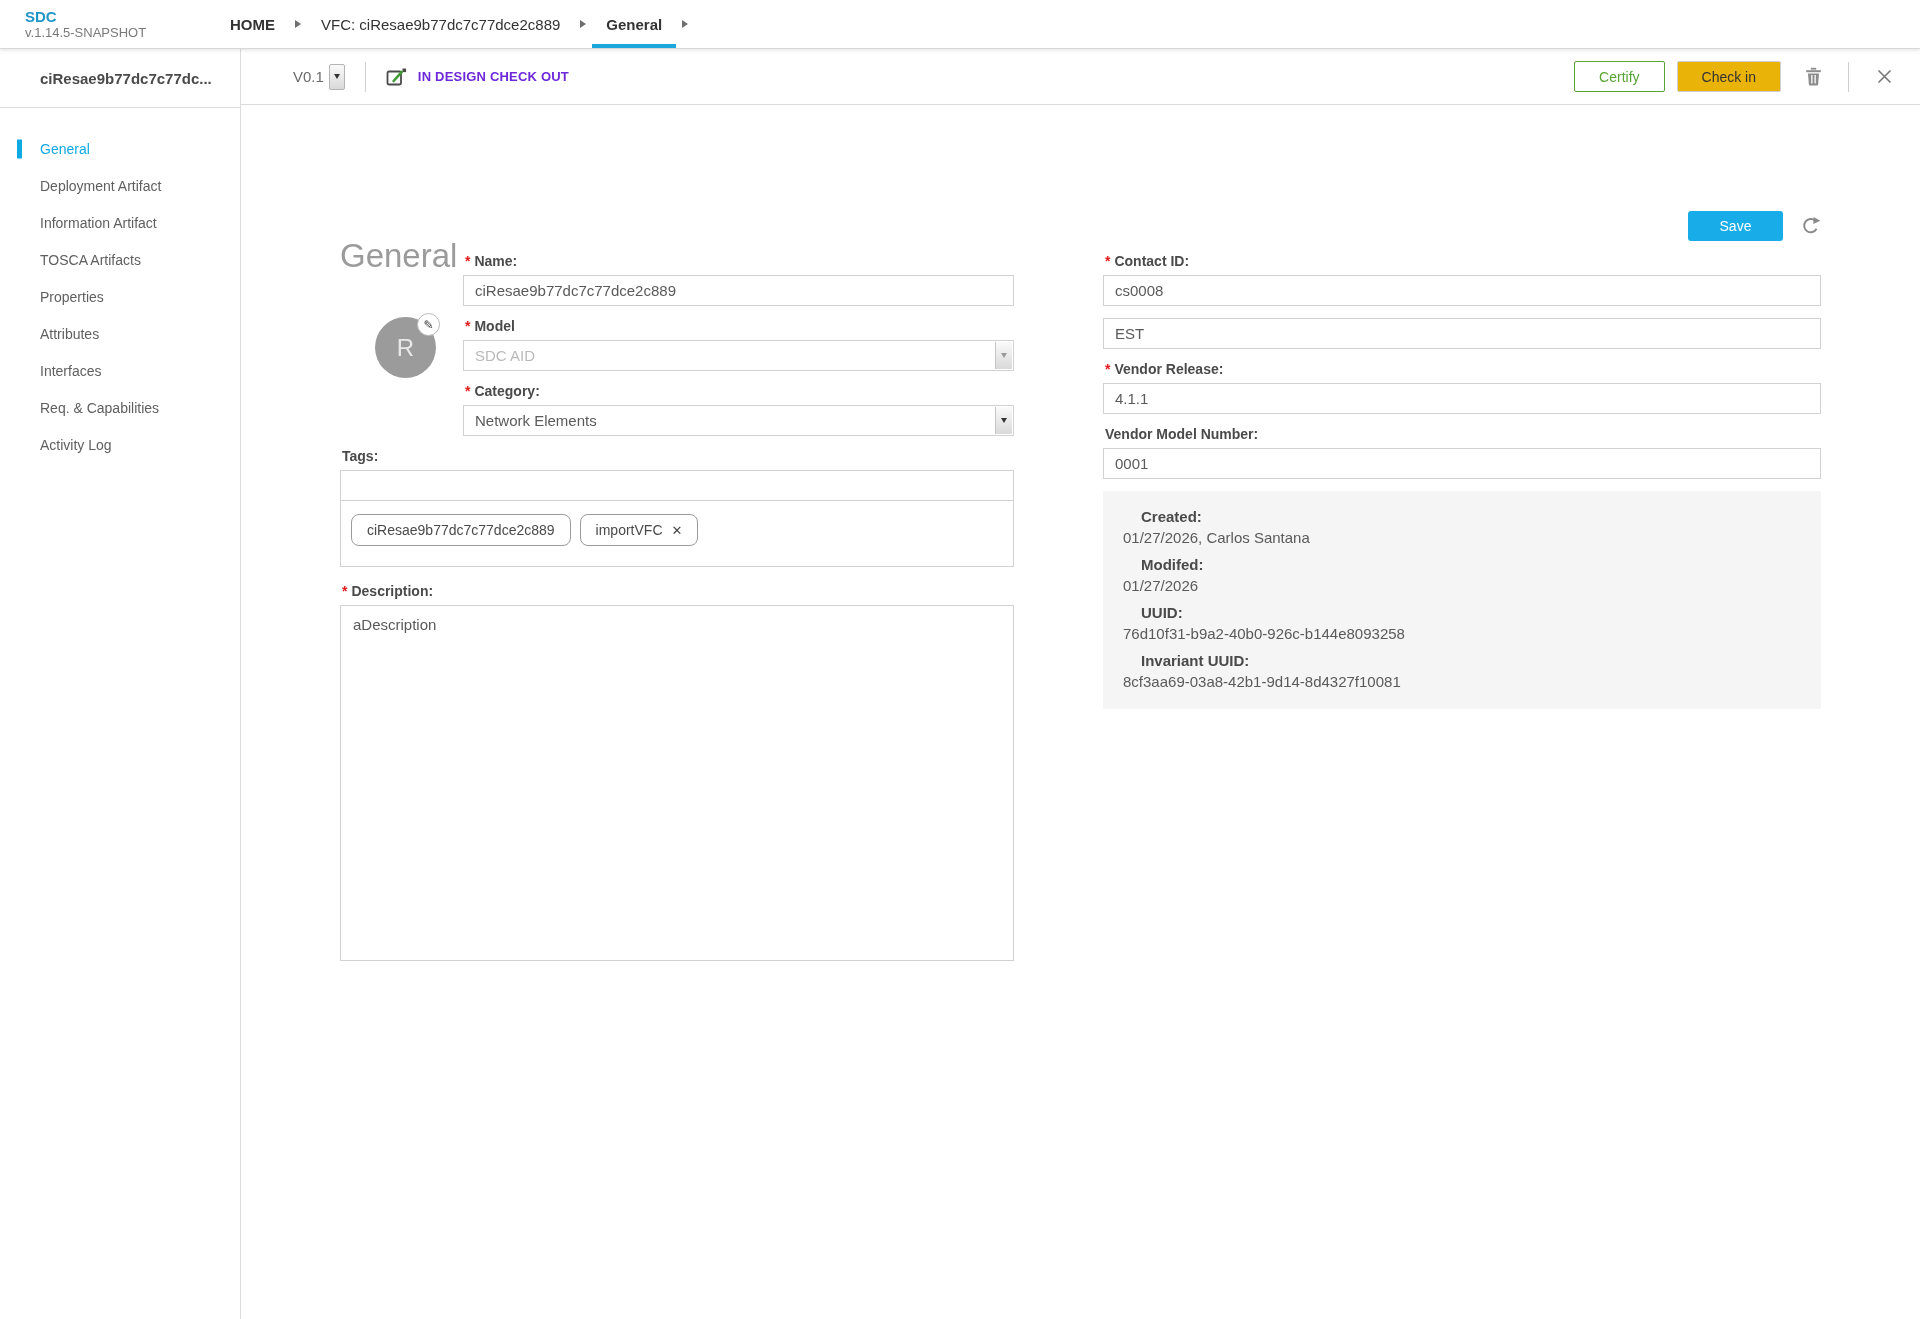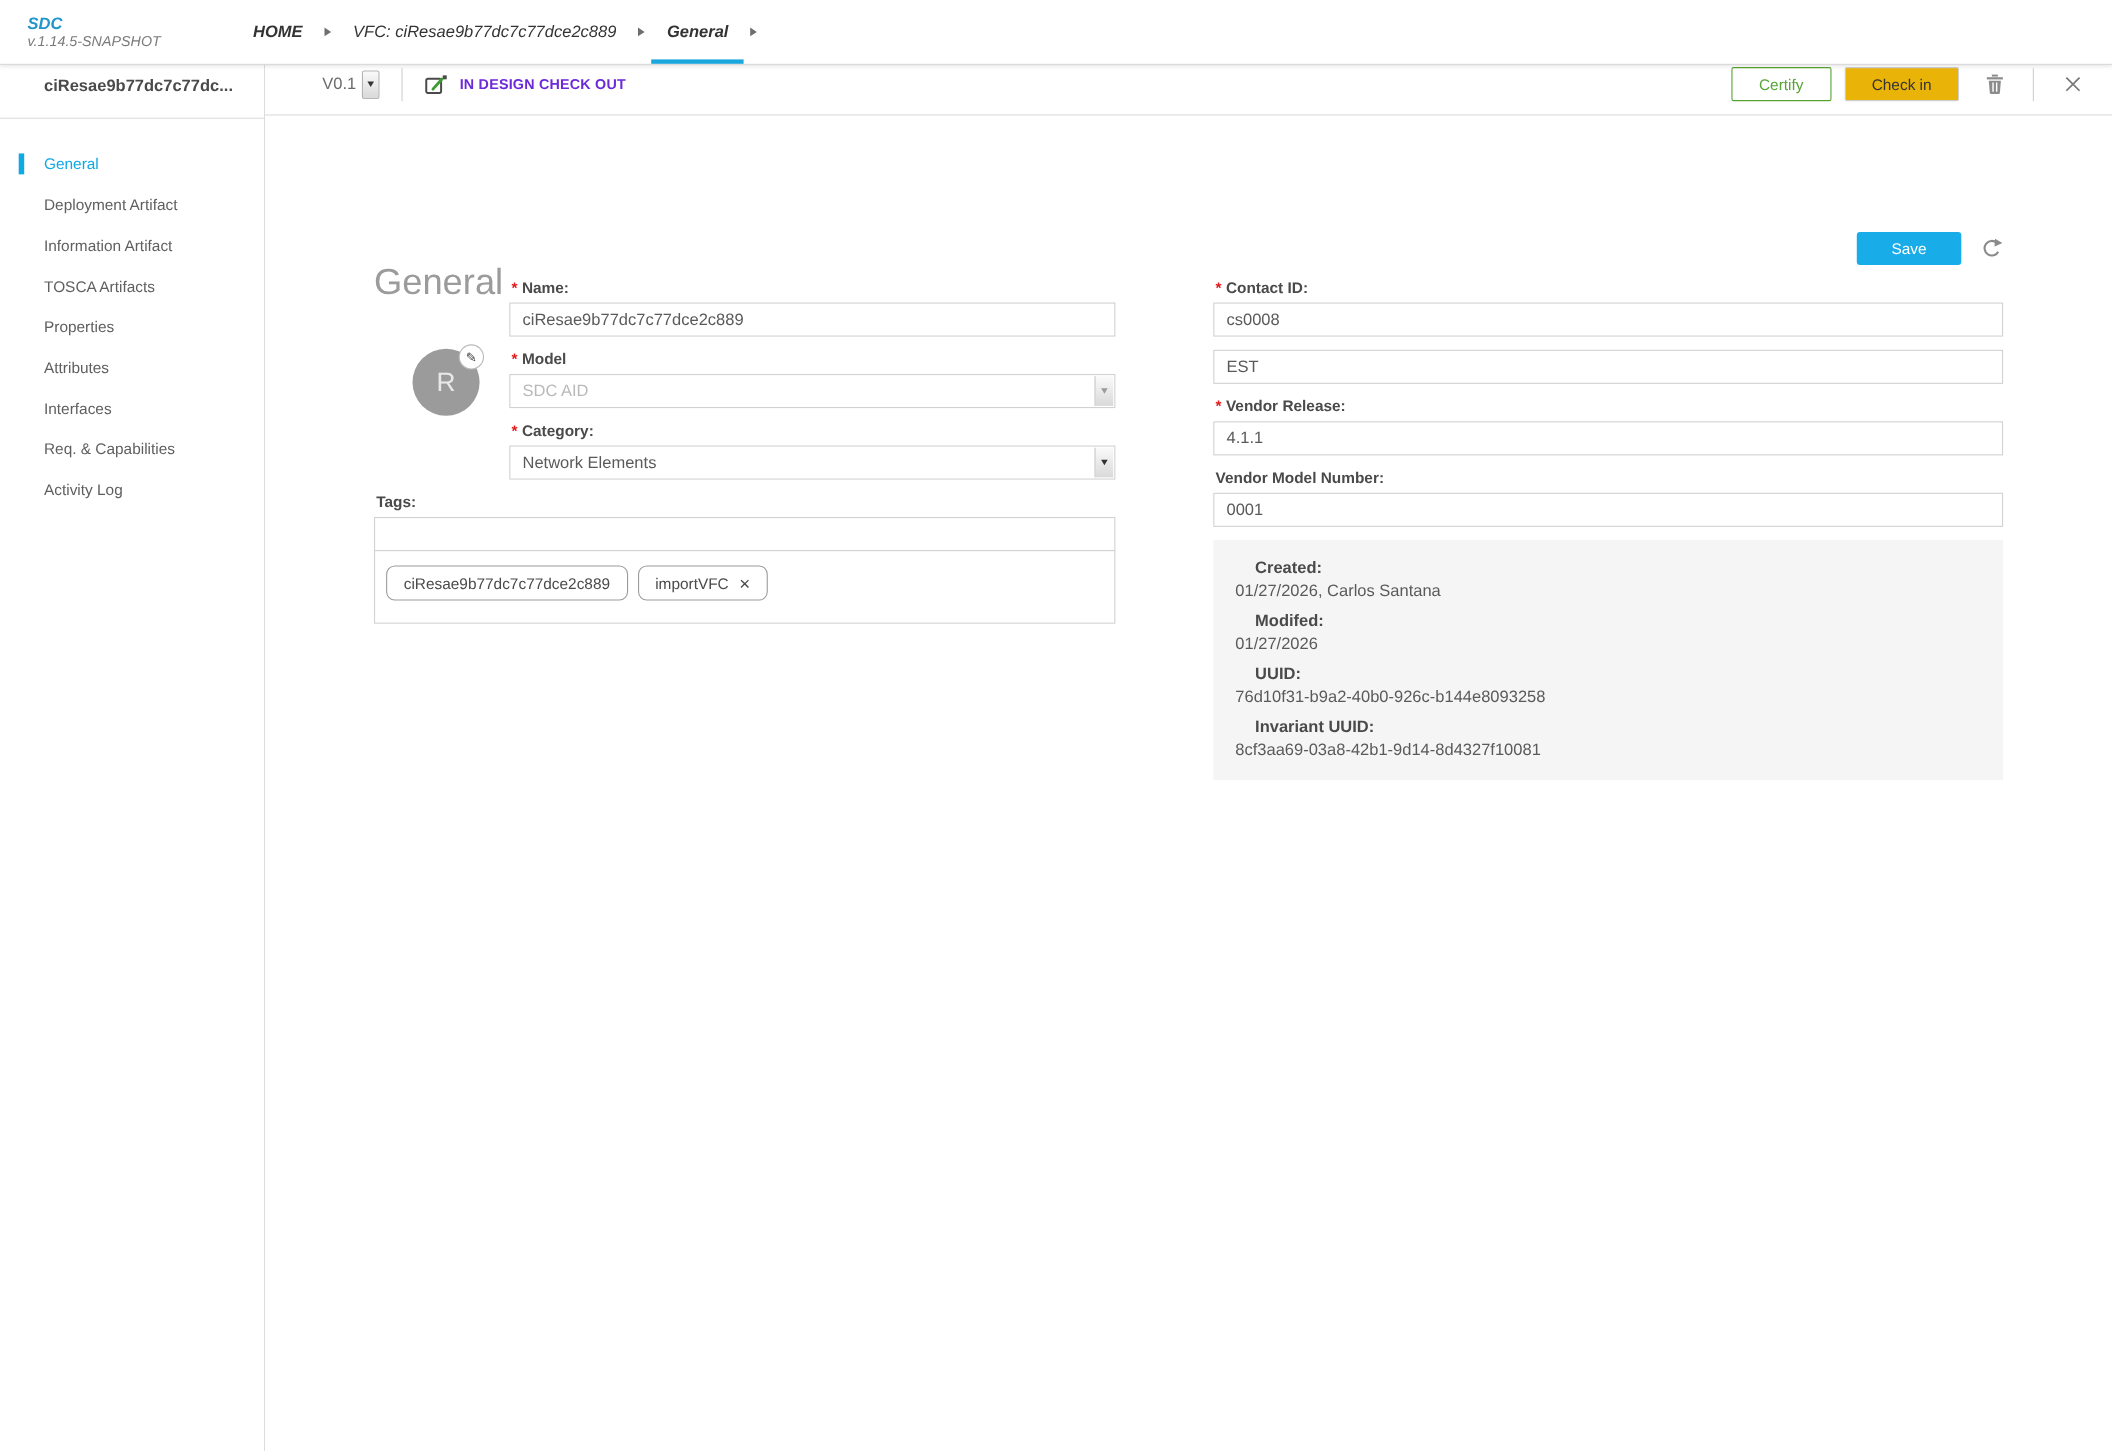--- a/index.html
+++ b/index.html
@@ -1,22 +1,22 @@
 <!DOCTYPE html>
 <html><head>
 <meta charset="utf-8">
 <style>
   * { margin:0; padding:0; box-sizing:border-box; }
   html,body { width:1920px; height:1319px; background:#fff; font-family:"Liberation Sans", sans-serif; }
   .page { position:relative; width:1920px; height:1319px; overflow:hidden; background:#fff; }
 
   
-  .topbar { position:absolute; top:0; left:0; right:0; height:59px; background:#fff;
+  .topbar { position:absolute; top:0; left:0; right:0; height:49px; background:#fff;
             border-bottom:1px solid #d8d8d8; box-shadow:0 1px 4px rgba(0,0,0,.12);
-            display:flex; align-items:stretch; padding-left:25px; z-index:5;font-style:italic; }
+            display:flex; align-items:stretch; padding-left:25px; z-index:5; }
   .logo { width:163px; display:flex; flex-direction:column; justify-content:center; cursor:pointer; }
   .logo-name { color:#2196c8; font-size:15px; font-weight:700; line-height:16px; }
   .logo-ver  { color:#7a7a7a; font-size:13px; line-height:15px; }
   .crumbs { display:flex; align-items:stretch; margin-left:28px; }
   .crumb { position:relative; display:flex; align-items:center; padding:0 14px; font-size:15px; color:#333;
            cursor:pointer; white-space:nowrap; }
   .crumb.bold { font-weight:700; }
   .crumb.active::after { content:""; position:absolute; left:0; right:0; bottom:0; height:4px; background:#1ba6dc; }
   .chev { align-self:center; width:0; height:0; border-left:6px solid #6e6e6e;
           border-top:4px solid transparent; border-bottom:4px solid transparent; margin:0 6px; }
@@ -255,20 +255,24 @@
               <span class="chip">
                 <span>ciResae9b77dc7c77dce2c889</span>
               </span>
               <span class="chip">
                 <span>importVFC</span>
                 <span class="chip-x">✕</span>
               </span>
             </div>
           </div>
 
+          <div class="field">
+            <label class="lbl"><span class="req">*</span><span>Description:</span></label>
+            <textarea class="desc" style="">aDescription</textarea>
+          </div>
         </div>
 
         <div class="col-right">
 
           <div class="field">
             <label class="lbl"><span class="req">*</span><span>Contact ID:</span></label>
             <input class="tin" type="text" value="cs0008" style="">
           </div>
 
           <div class="field">

